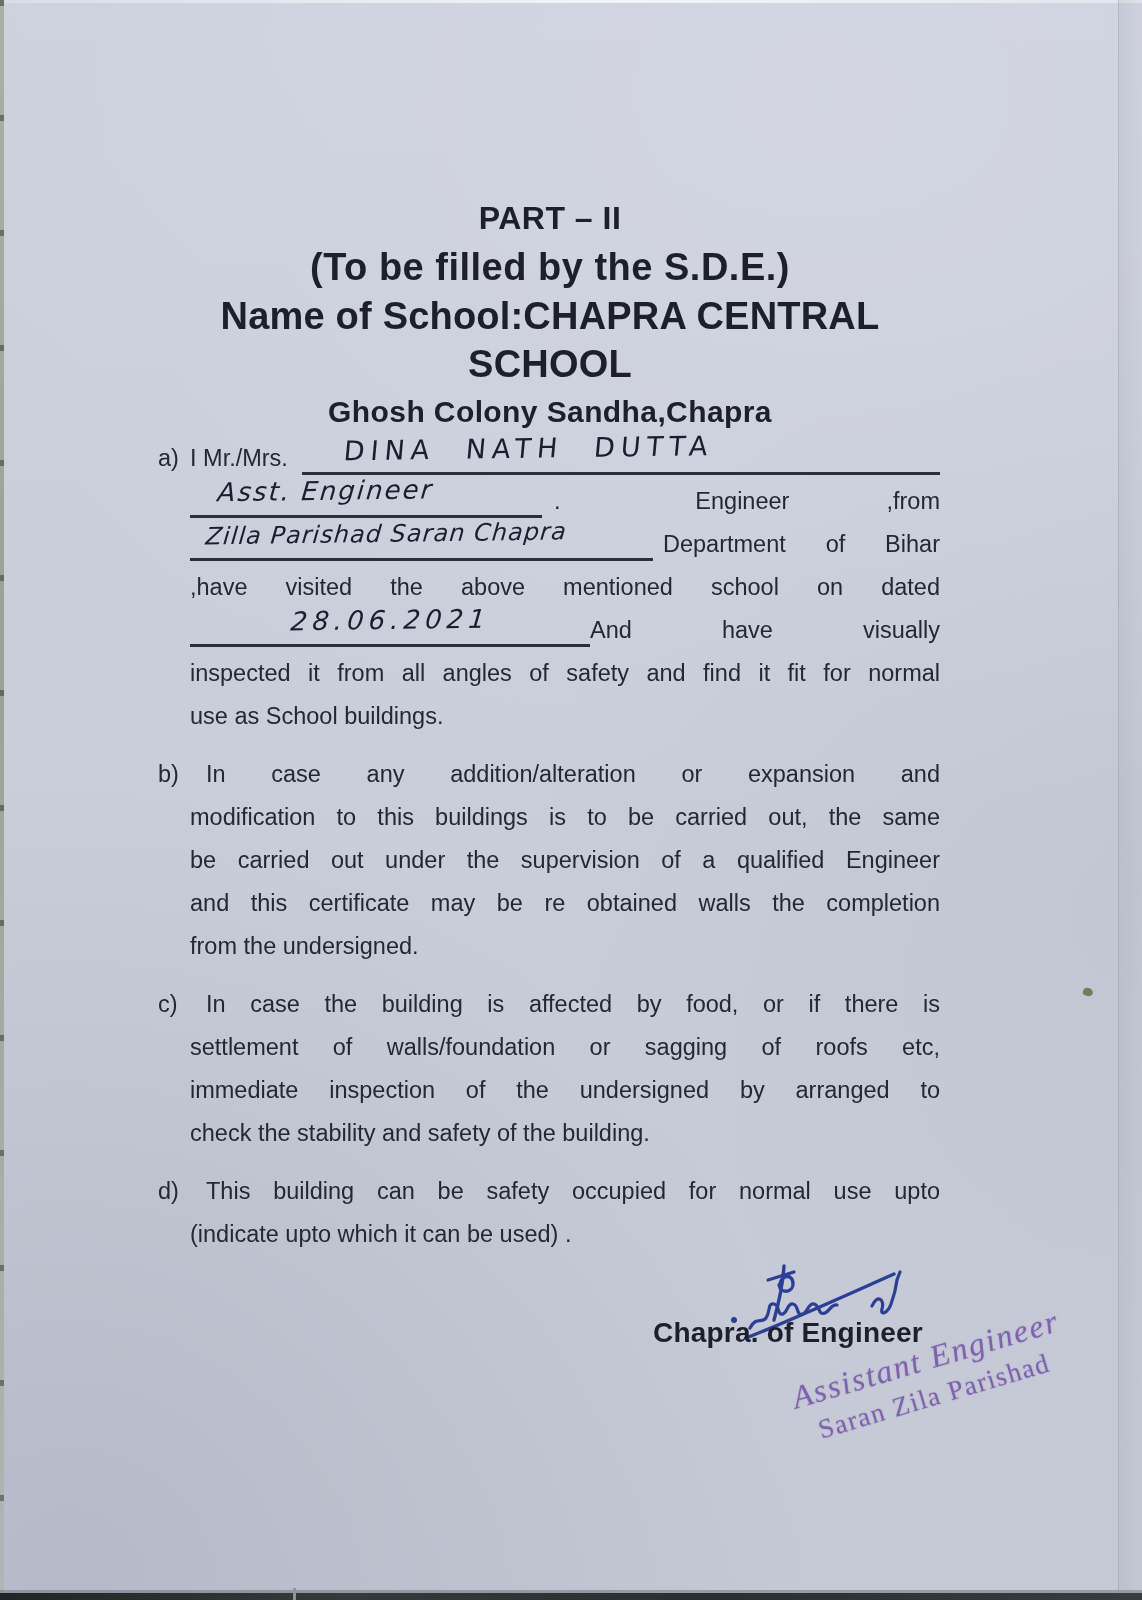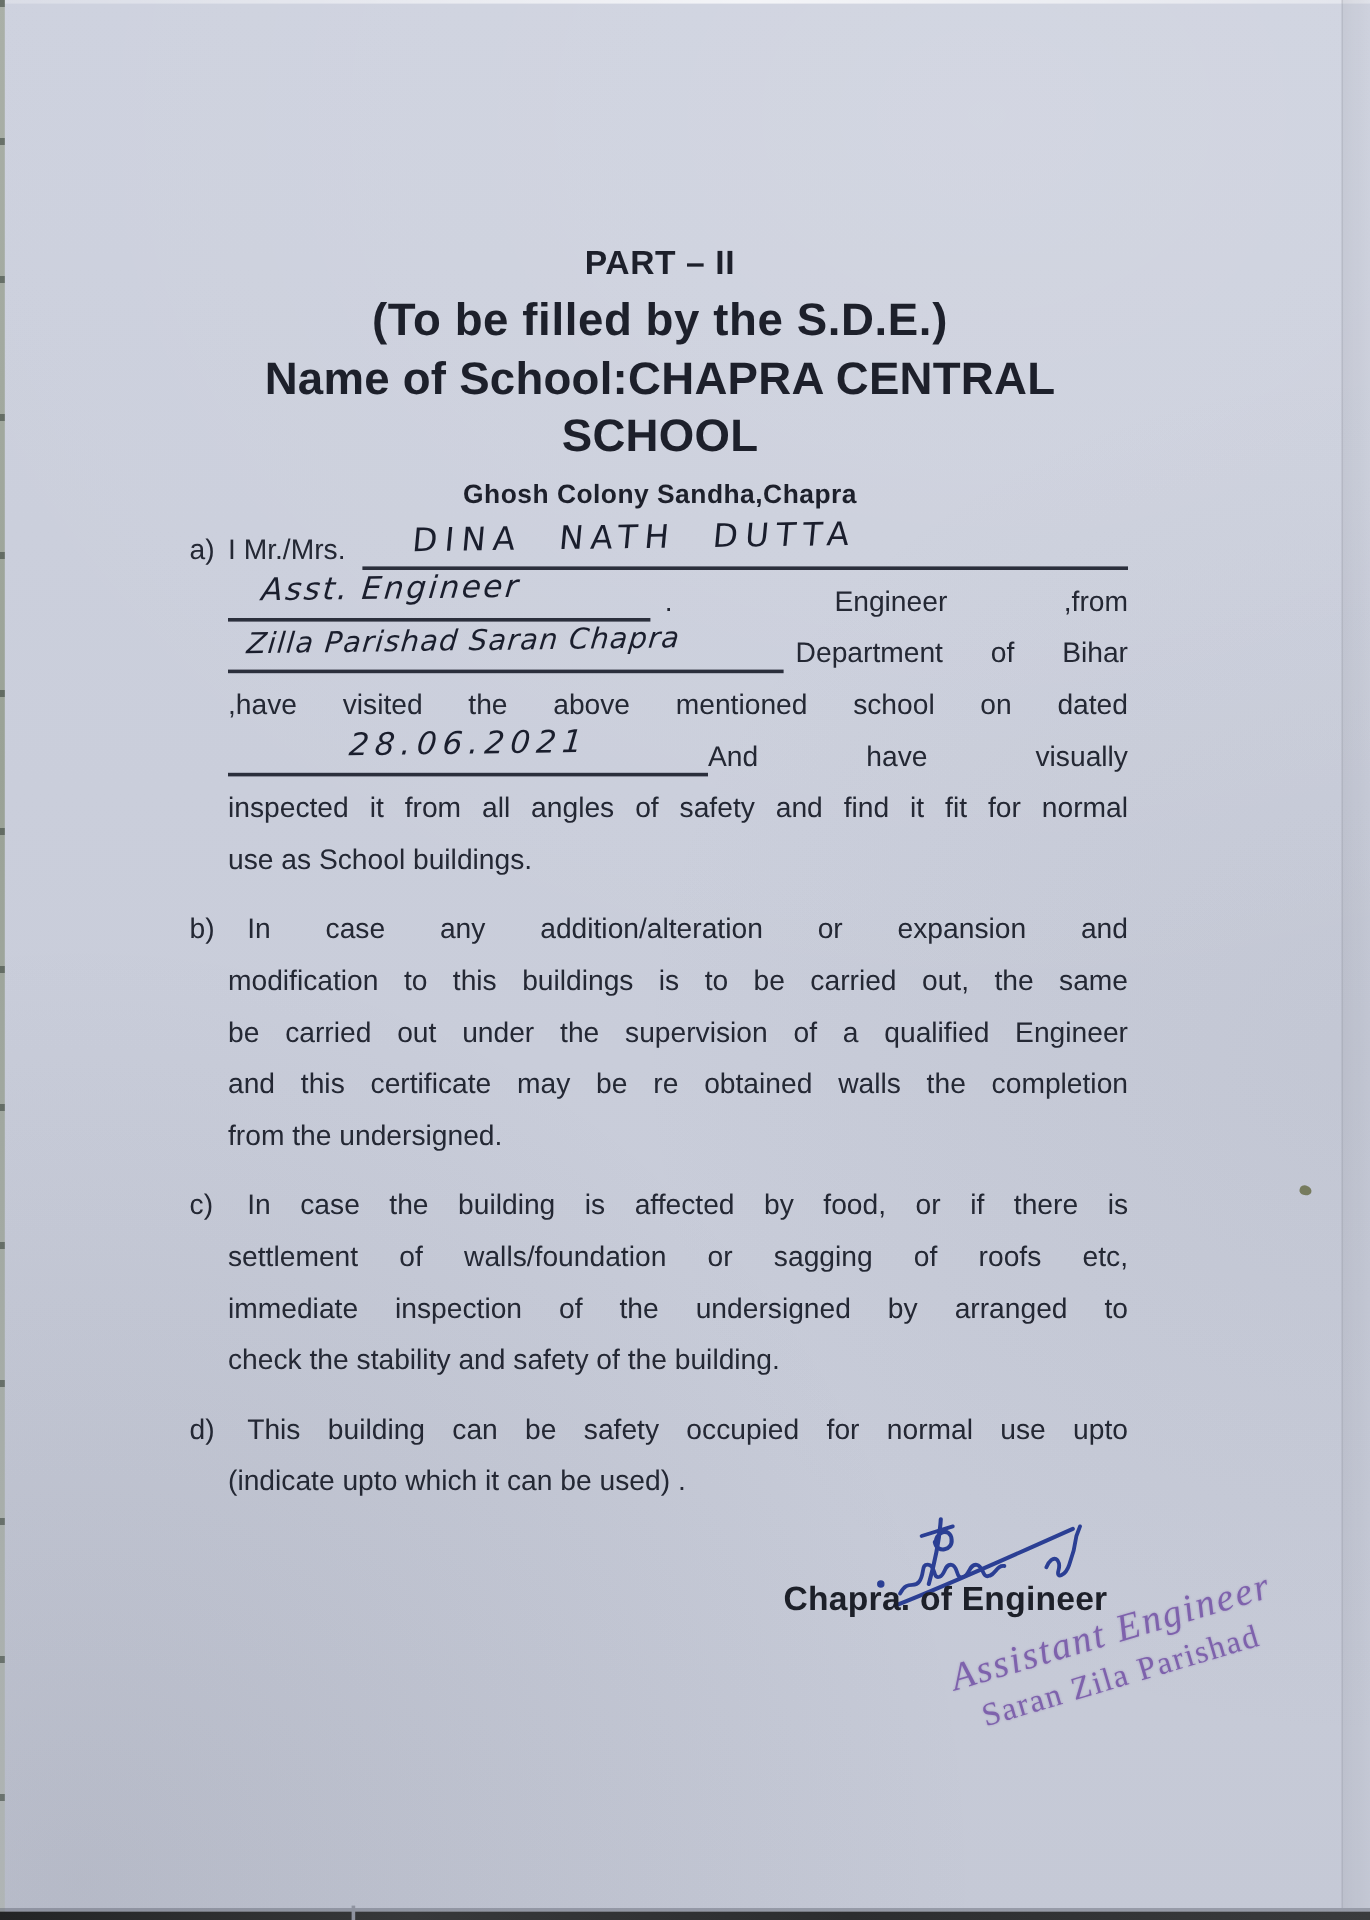--- a/index.html
+++ b/index.html
@@ -30,24 +30,24 @@
   .edge-right{position:absolute;top:0;bottom:10px;right:0;width:23px;
     border-left:1px solid rgba(128,131,144,0.35);
     background:linear-gradient(90deg,rgba(150,152,162,0.18),rgba(172,174,184,0.08));}
   .speck{position:absolute;left:1083px;top:988px;width:10px;height:8px;background:#686d49;
     border-radius:50% 60% 55% 45%;transform:rotate(15deg);opacity:0.85;}
 
   .content{position:absolute;left:158px;top:0;width:784px;color:#262a38;}
 
   
   .hdr{position:absolute;top:194px;left:0;right:0;text-align:center;font-weight:700;color:#1d202b;}
-  .hdr .h1{font-size:28px;line-height:49px;letter-spacing:0.5px;}
+  .hdr .h1{font-size:32px;line-height:49px;letter-spacing:0.5px;}
   .hdr .h2{font-size:38px;line-height:49px;letter-spacing:0.5px;}
   .hdr .h3{font-size:38px;line-height:48px;letter-spacing:0.2px;}
-  .hdr .h4{font-size:22px;line-height:47px;letter-spacing:0.4px;}
+  .hdr .h4{font-size:30px;line-height:47px;letter-spacing:0.4px;}
 
   
   .bodyblock{position:absolute;top:437px;left:0;width:782px;font-size:23.5px;line-height:43px;color:#242834;}
   .para{position:relative;padding-left:32px;margin-bottom:15px;}
   .plabel{position:absolute;left:0;top:0;}
   .jline{text-align:justify;text-align-last:justify;}
   .lline{text-align:left;}
   .fline{text-indent:16px;}
 
   .fl{display:flex;align-items:flex-end;height:43px;}

